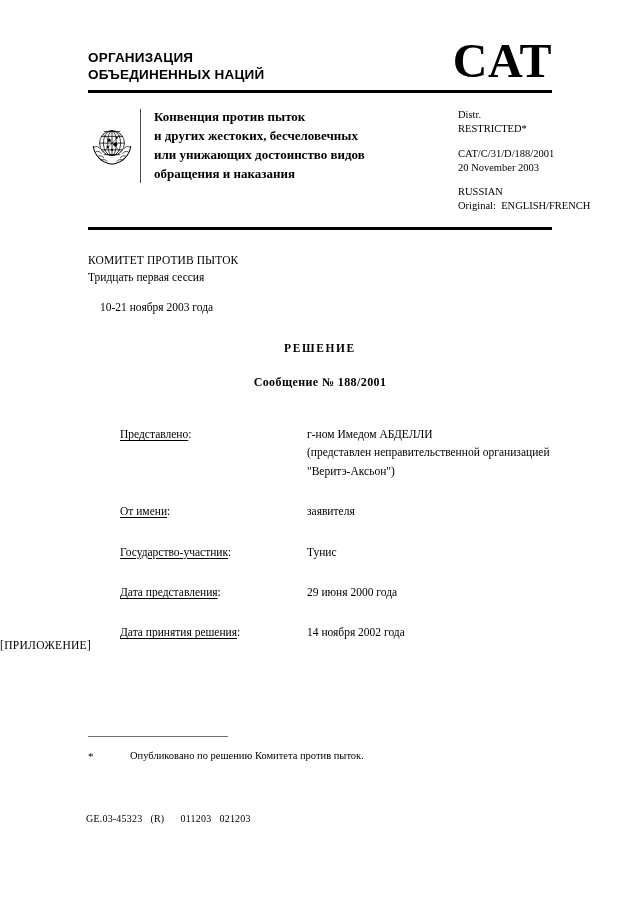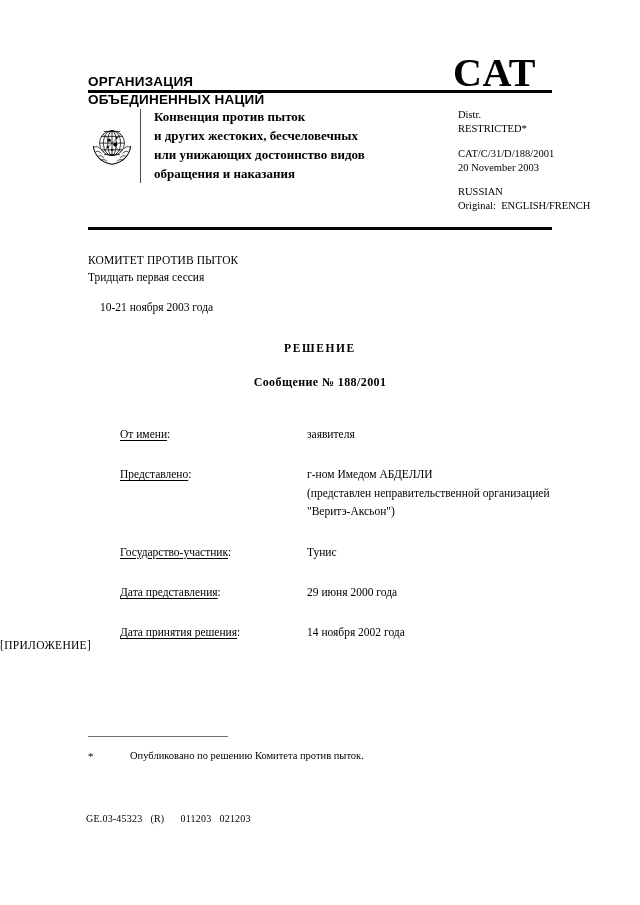--- a/index.html
+++ b/index.html
@@ -38,25 +38,25 @@
     font-weight: bold;
     font-size: 13.5px;
     line-height: 1.28;
     letter-spacing: 0.2px;
     white-space: pre-line;
     margin: 0;
     padding-top: 2px;
   }
   .cat-symbol {
     font-family: "Liberation Serif", "DejaVu Serif", serif;
-    font-size: 40px;
+    font-size: 48px;
     font-weight: bold;
     line-height: 0.95;
     letter-spacing: 0.5px;
-    margin: 16px;
+    margin: 0;
     padding-right: 0px;
   }
 
   
   .rule-thick {
     position: absolute;
     left: 88px;
     width: 464px;
     height: 3px;
     background: #000000;
@@ -306,30 +306,30 @@
     <p class="committee-name">КОМИТЕТ ПРОТИВ ПЫТОК</p>
     <p class="committee-session">Тридцать первая сессия</p>
     <p class="committee-dates">10-21 ноября 2003 года</p>
   </div>
 
   <p class="decision-title">РЕШЕНИЕ</p>
   <p class="communication-no">Сообщение № 188/2001</p>
 
   <div class="meta">
     <div class="meta-row">
-      <div class="meta-label"><span>От имени</span><em style="font-style:normal">:</em></div>
-      <div class="meta-value">заявителя</div>
-    </div>
-    <div class="meta-row">
       <div class="meta-label"><span>Представлено</span><em style="font-style:normal">:</em></div>
       <div class="meta-value">г-ном Имедом АБДЕЛЛИ
 (представлен неправительственной организацией
 "Веритэ-Аксьон")</div>
     </div>
     <div class="meta-row">
+      <div class="meta-label"><span>От имени</span><em style="font-style:normal">:</em></div>
+      <div class="meta-value">заявителя</div>
+    </div>
+    <div class="meta-row">
       <div class="meta-label"><span>Государство-участник</span><em style="font-style:normal">:</em></div>
       <div class="meta-value">Тунис</div>
     </div>
     <div class="meta-row">
       <div class="meta-label"><span>Дата представления</span><em style="font-style:normal">:</em></div>
       <div class="meta-value">29 июня 2000 года</div>
     </div>
     <div class="meta-row">
       <div class="meta-label"><span>Дата принятия решения</span><em style="font-style:normal">:</em></div>
       <div class="meta-value">14 ноября 2002 года</div>

